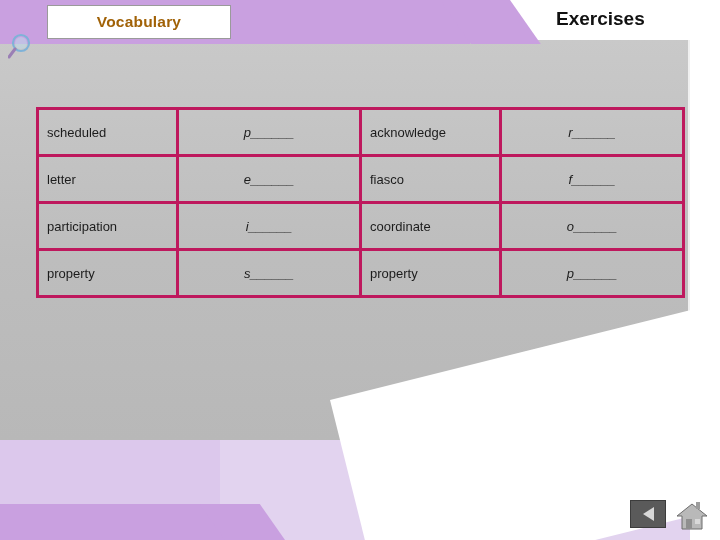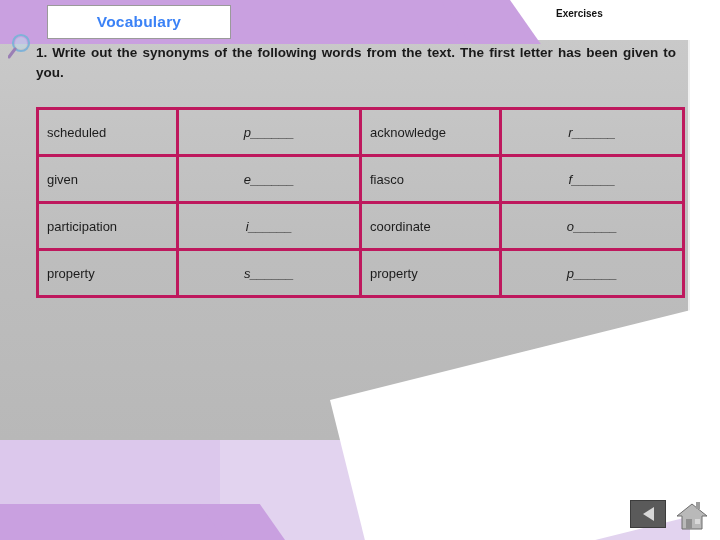--- a/index.html
+++ b/index.html
@@ -119,28 +119,28 @@
     height: 32px;
     background: #ffffff;
     border: 1px solid #9a9a9a;
     display: flex;
     align-items: center;
     justify-content: center;
   }
   .vocab-box span {
     font-size: 15.5px;
     font-weight: bold;
-    color: #3b82f6;
+    color: #a16207;
     letter-spacing: 0.2px;
   }
   .exercises-title {
     position: absolute;
     left: 556px;
     top: 8px;
-    font-size: 10px;
+    font-size: 19px;
     font-weight: bold;
     color: #111111;
   }
 
   
   .magnifier {
     position: absolute;
     left: 8px;
     top: 33px;
     width: 34px;
@@ -239,38 +239,37 @@
   <div class="exercises-title">Exercises</div>
 
   <div class="magnifier">
     <svg width="34" height="28" viewBox="0 0 34 28">
       <circle cx="13" cy="10" r="8" fill="none" stroke="#7fb2d8" stroke-width="2.2"></circle>
       <circle cx="13" cy="10" r="6" fill="#bcd8ea" opacity="0.55"></circle>
       <line x1="7" y1="16" x2="1" y2="24" stroke="#9a7fb5" stroke-width="3" stroke-linecap="round"></line>
     </svg>
   </div>
 
-  <div class="instruction">1. Write out the synonyms of the following words from the text. The first letter has been given to you.</div>
 
   <table class="vocab-table">
     <colgroup>
       <col class="col-a">
         <col class="col-b">
         <col class="col-c">
         <col class="col-d">
     </colgroup>
     <tbody>
       <tr>
         <td>scheduled</td>
         <td class="answer">p______</td>
         <td>acknowledge</td>
         <td class="answer">r______</td>
       </tr>
       <tr>
-        <td>given</td>
+        <td>letter</td>
         <td class="answer">e______</td>
         <td>fiasco</td>
         <td class="answer">f______</td>
       </tr>
       <tr>
         <td>participation</td>
         <td class="answer">i______</td>
         <td>coordinate</td>
         <td class="answer">o______</td>
       </tr>

